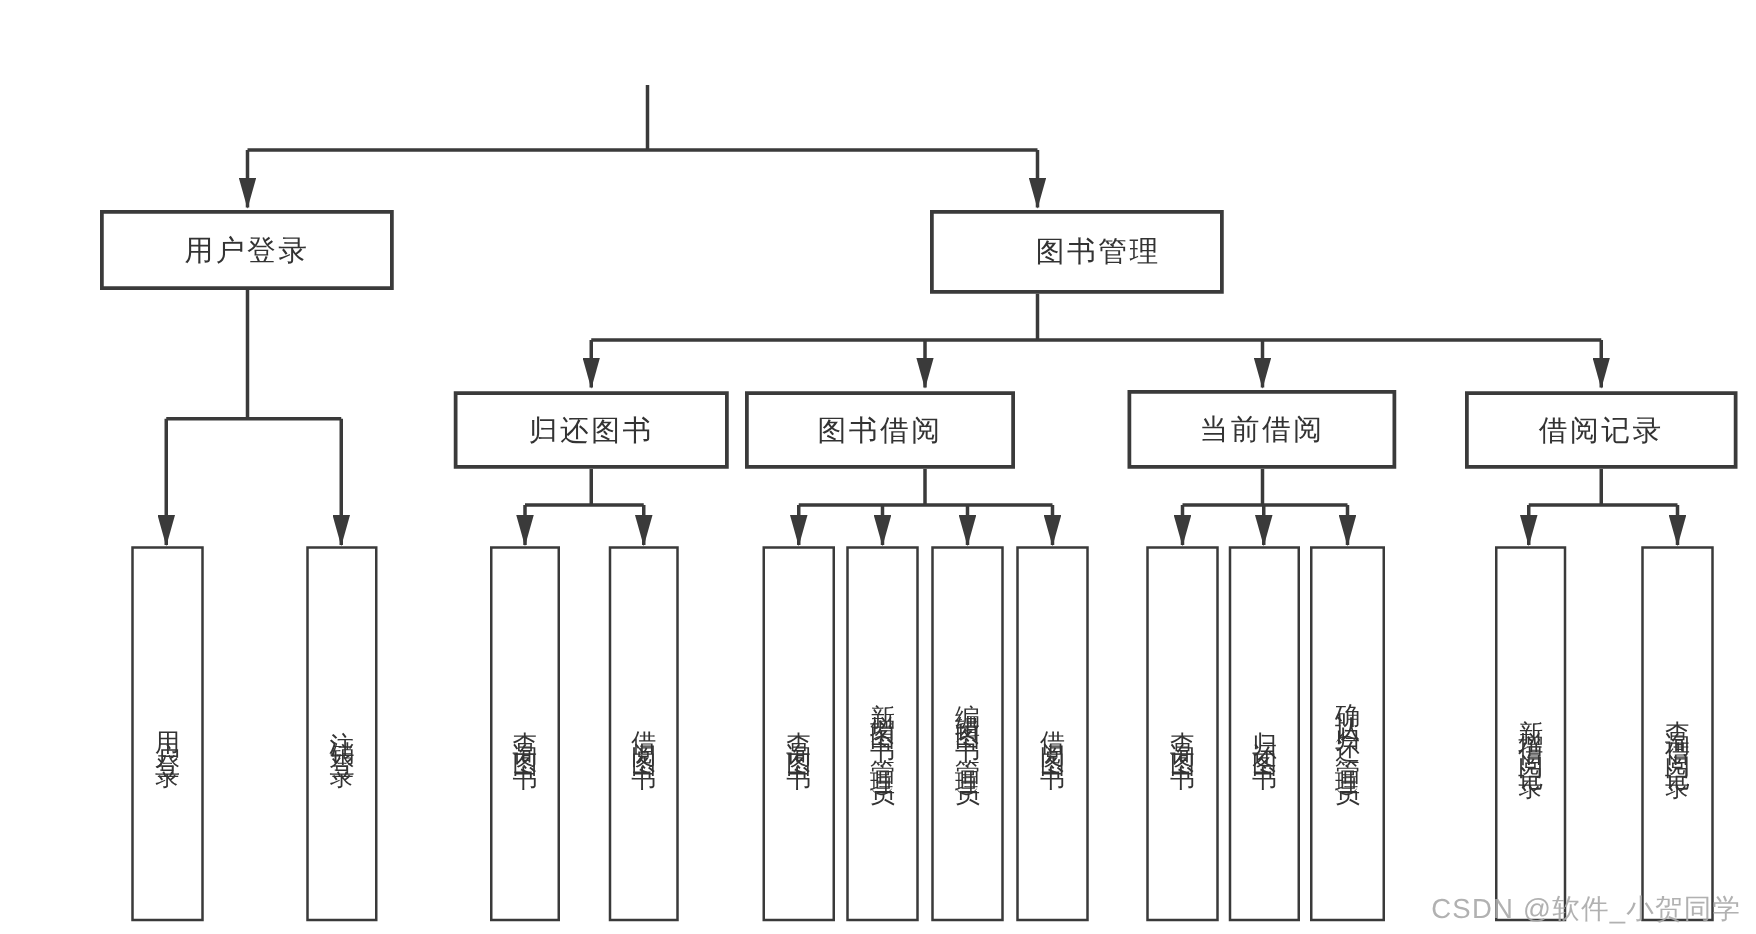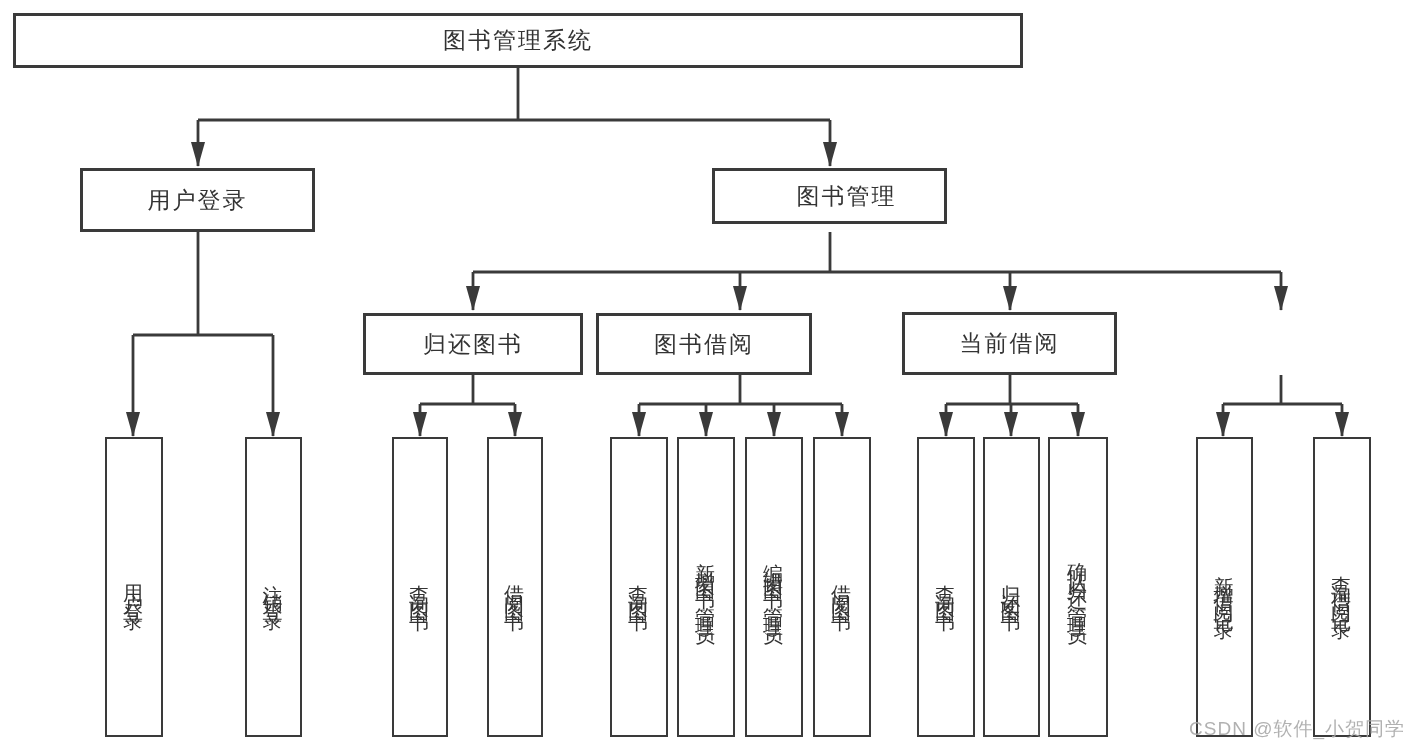--- a/index.html
+++ b/index.html
@@ -58,23 +58,23 @@
     align-items: center;
     justify-content: center;
     font-size: 20px;
     letter-spacing: 9px;
     color: var(--text);
     white-space: nowrap;
   }
 
   .watermark {
     position: absolute;
-    right: 0;
+    right: 12px;
     bottom: 5px;
-    font-size: 19px;
+    font-size: 22px;
     color: var(--watermark);
     opacity: 0.9;
     z-index: 10;
     letter-spacing: 1px;
     white-space: nowrap;
     margin-left: 20px;
   }
 </style>
 </head>
 <body>
@@ -136,28 +136,28 @@
     </g>
 
     <g>
       <path class="line" d="M1281 375 V404"></path>
       <path class="line" d="M1223 404 H1342"></path>
       <path class="line" d="M1223 404 V436" marker-end="url(#arrow)"></path>
       <path class="line" d="M1342 404 V436" marker-end="url(#arrow)"></path>
     </g>
   </svg>
 
-  <div class="hbox" style="left:13px; top:13px; width:1010px; height:55px;">图书管理系统</div>
 
   <div class="hbox" style="left:80px; top:168px; width:235px; height:64px;">用户登录</div>
-  <div class="hbox" style="left:712px; top:168px; width:235px; height:56px;padding-left:34px;">图书管理</div>
+  <div class="hbox" style="left:744px; top:168px; width:235px; height:67px;padding-left:34px;">图书管理</div>
 
   <div class="hbox" style="left:363px; top:313px; width:220px; height:62px;">归还图书</div>
   <div class="hbox" style="left:596px; top:313px; width:216px; height:62px;">图书借阅</div>
   <div class="hbox" style="left:902px; top:312px; width:215px; height:63px;font-family:Liberation Serif, serif;">当前借阅</div>
+  <div class="hbox" style="left:1172px; top:313px; width:218px; height:62px;">借阅记录</div>
 
   <div class="vbox" style="left:105px; width:58px;">用户登录</div>
   <div class="vbox" style="left:245px; width:57px;">注销登录</div>
 
   <div class="vbox" style="left:392px; width:56px;">查询图书</div>
   <div class="vbox" style="left:487px; width:56px;">借阅图书</div>
 
   <div class="vbox" style="left:610px; width:58px;">查询图书</div>
   <div class="vbox" style="left:677px; width:58px;">新增图书（管理员）</div>
   <div class="vbox" style="left:745px; width:58px;">编辑图书（管理员）</div>

